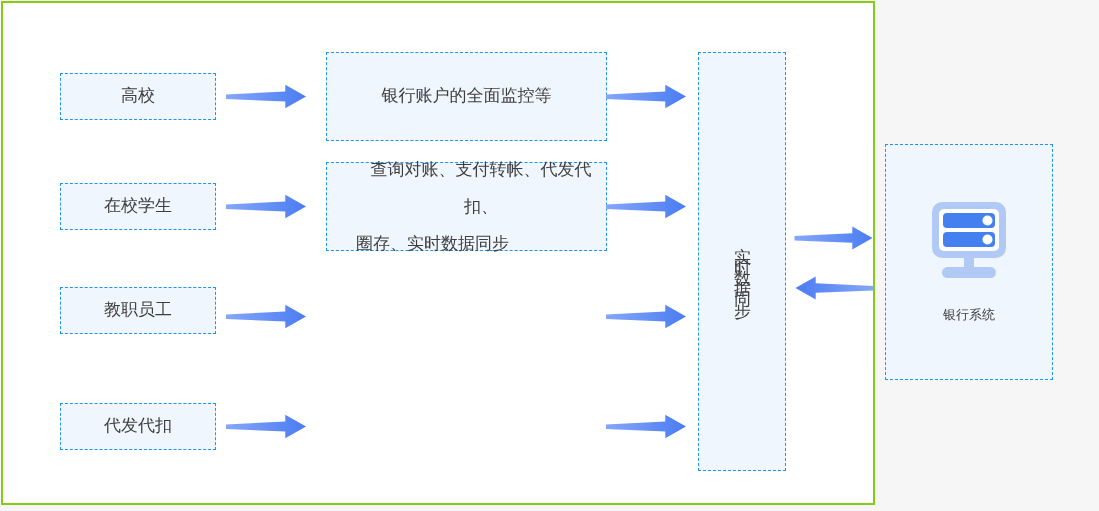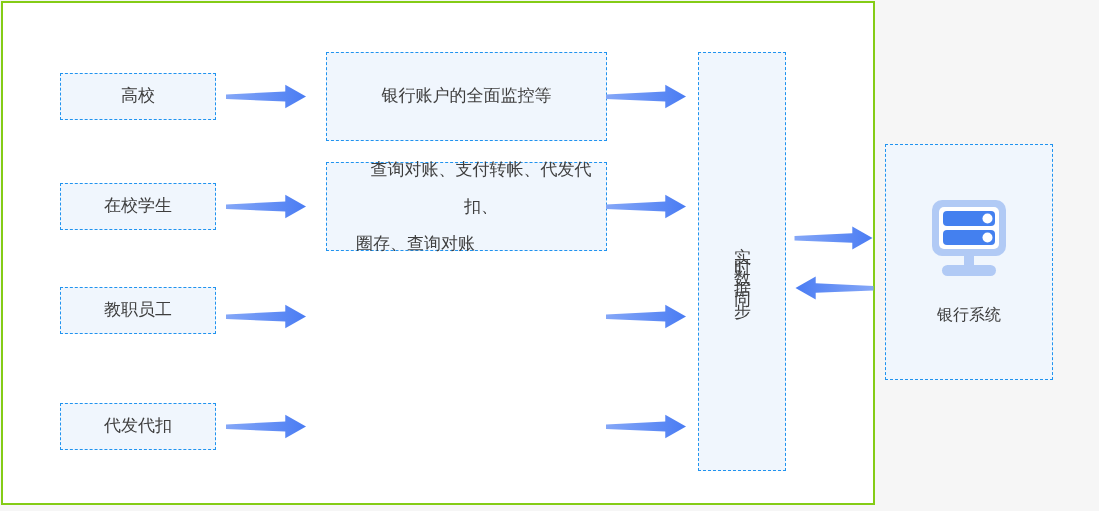--- a/index.html
+++ b/index.html
@@ -34,21 +34,21 @@
     letter-spacing:11px;margin-bottom:-11px;font-size:17px;color:#3e3e3e;
   }
   .bank-box{
     left:882px;top:141px;width:168px;height:236px;
     flex-direction:column;gap:22px;
   }
   .arrow{position:absolute;width:81px;height:27px;}
   .arrow svg{display:block;width:100%;height:100%;}
   .arrow.flip svg{transform:scaleX(-1);}
   .hidden-defs{position:absolute;width:0;height:0;}
-  .bank-label{font-size:16px;color:#3e3e3e;}
+  .bank-label{font-size:13px;color:#3e3e3e;}
 </style>
 </head>
 <body>
 
 <div class="page">
   <div class="card">
 
     <svg class="hidden-defs" aria-hidden="true">
       <defs>
         <linearGradient id="arrow-grad" x1="0" y1="0" x2="1" y2="0">
@@ -91,21 +91,21 @@
         <svg viewBox="0 0 82 27">
           <use href="#arrow-shape"></use>
         </svg>
       </div>
 
     <div class="node service-box" style="top:49px">
       <span>银行账户的全面监控等</span>
     </div>
     <div class="node service-box two-line" style="top:159px">
       <span>查询对账、支付转帐、代发代扣、</span>
-      <span>圈存、查询对账</span>
+      <span>圈存、实时数据同步</span>
     </div>
 
     <div class="arrow" style="left:603px;top:80px">
         <svg viewBox="0 0 82 27">
           <use href="#arrow-shape"></use>
         </svg>
       </div>
     <div class="arrow" style="left:603px;top:190px">
         <svg viewBox="0 0 82 27">
           <use href="#arrow-shape"></use>

